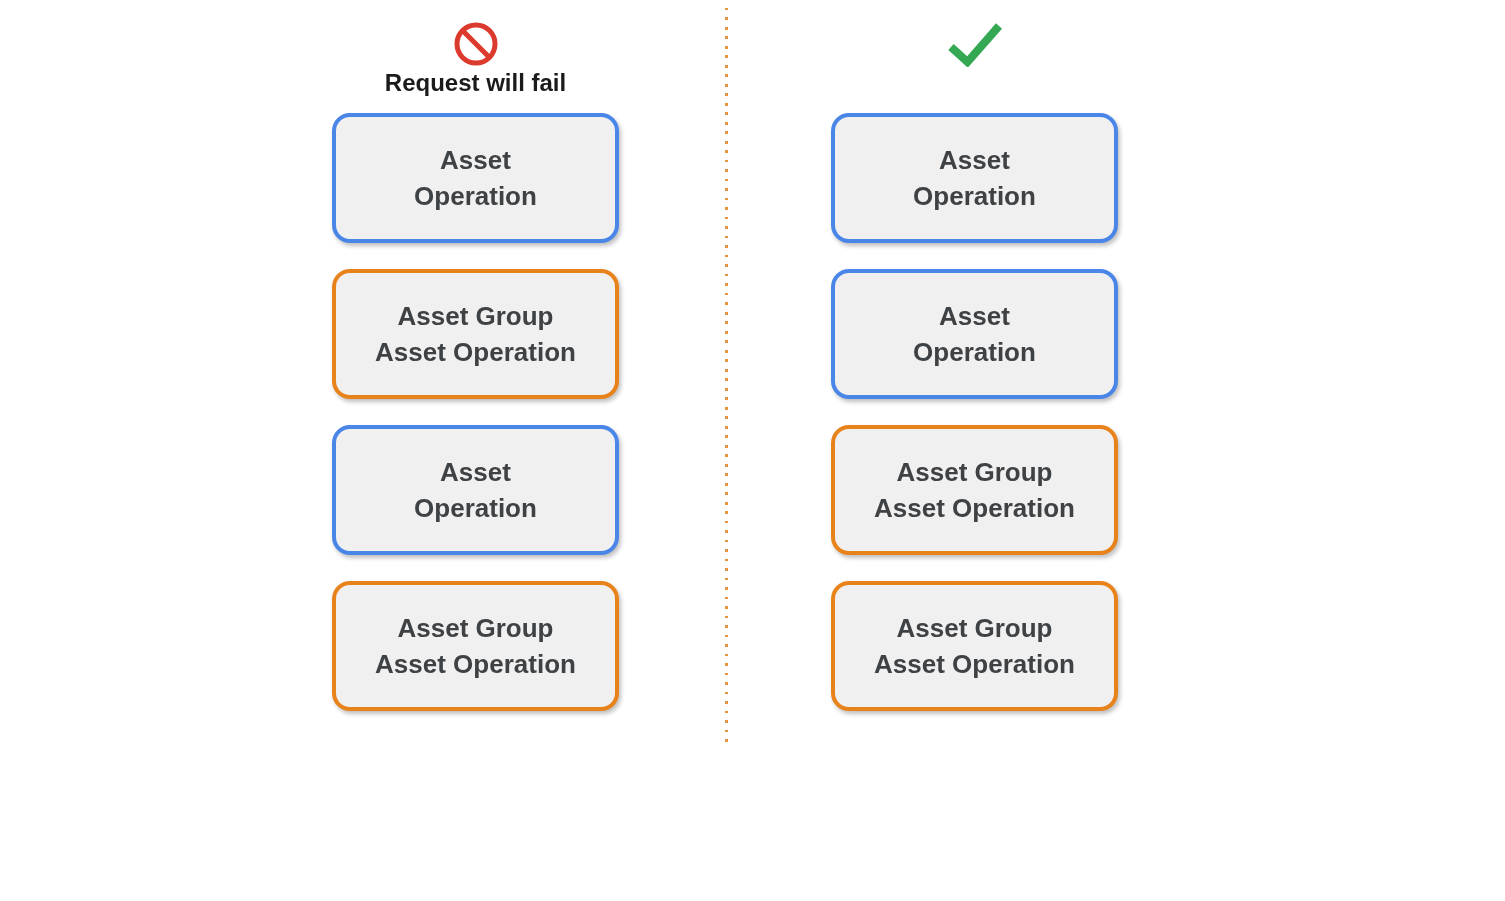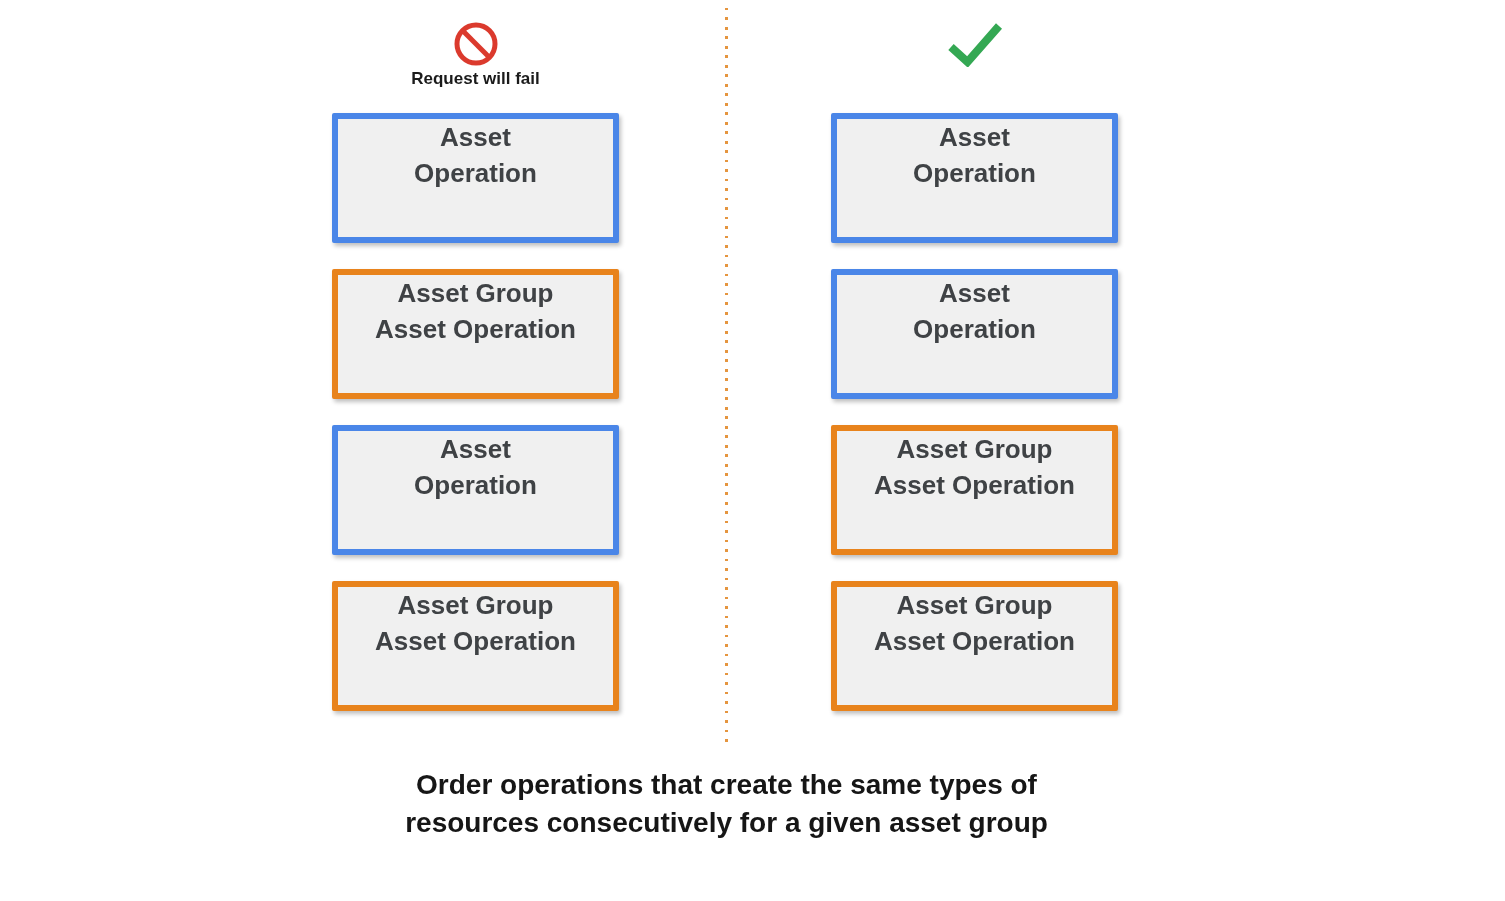--- a/index.html
+++ b/index.html
@@ -23,38 +23,38 @@
   .col-header {
     height: 95px;
     display: flex;
     flex-direction: column;
     align-items: center;
     justify-content: flex-start;
   }
   .header-icon { margin-top: 3px; }
   .col-title {
     margin-top: 2px;
-    font-size: 17px;
+    font-size: 24px;
     font-weight: 700;
     color: #1b1b1b;
     white-space: nowrap;
   }
   .boxes {
     display: flex;
     flex-direction: column;
     gap: 26px;
   }
   .box {
     box-sizing: border-box;
     height: 130px;
     background: #f0f0f0;
-    border: 6px solid #0c4a6e;
-    border-radius: 2px;
+    border: 4px solid #0c4a6e;
+    border-radius: 18px;
     display: flex;
-    align-items: flex-start;
+    align-items: center;
     justify-content: center;
     box-shadow: 2px 3px 4px rgba(0,0,0,0.25);
   }
   .box[data-border="blue"]   { border-color: #4a86e8; }
   .box[data-border="orange"] { border-color: #e8831c; }
   .box-label {
     font-size: 26px;
     line-height: 36px;
     font-weight: 700;
     color: #3f4245;
@@ -139,18 +139,14 @@
         <span class="box-label">Asset Group
 Asset Operation</span>
       </div>
       <div class="box" data-border="orange">
         <span class="box-label">Asset Group
 Asset Operation</span>
       </div>
     </div>
   </div>
 
-  <div class="caption">
-    <div>Order operations that create the same types of</div>
-    <div>resources consecutively for a given asset group</div>
-  </div>
 
 </div>
 
 </body></html>

